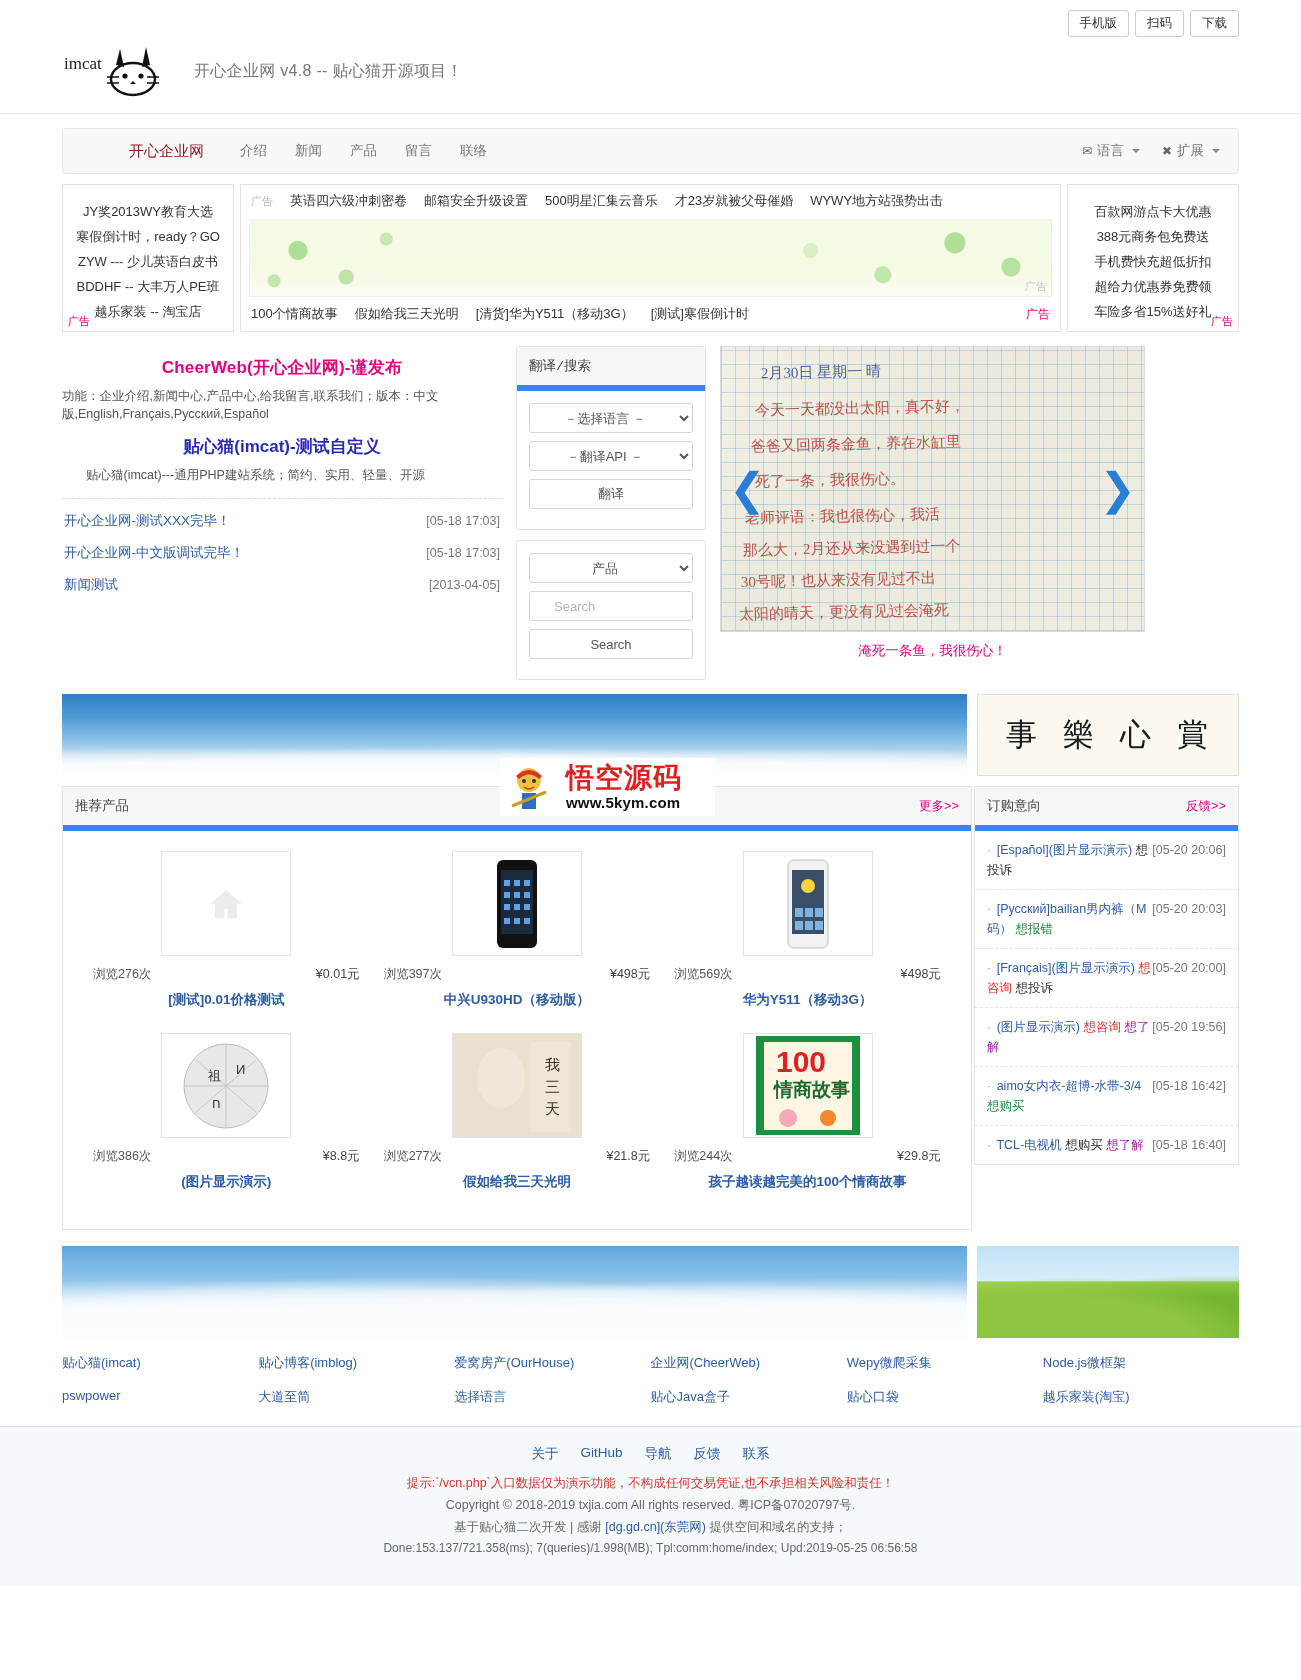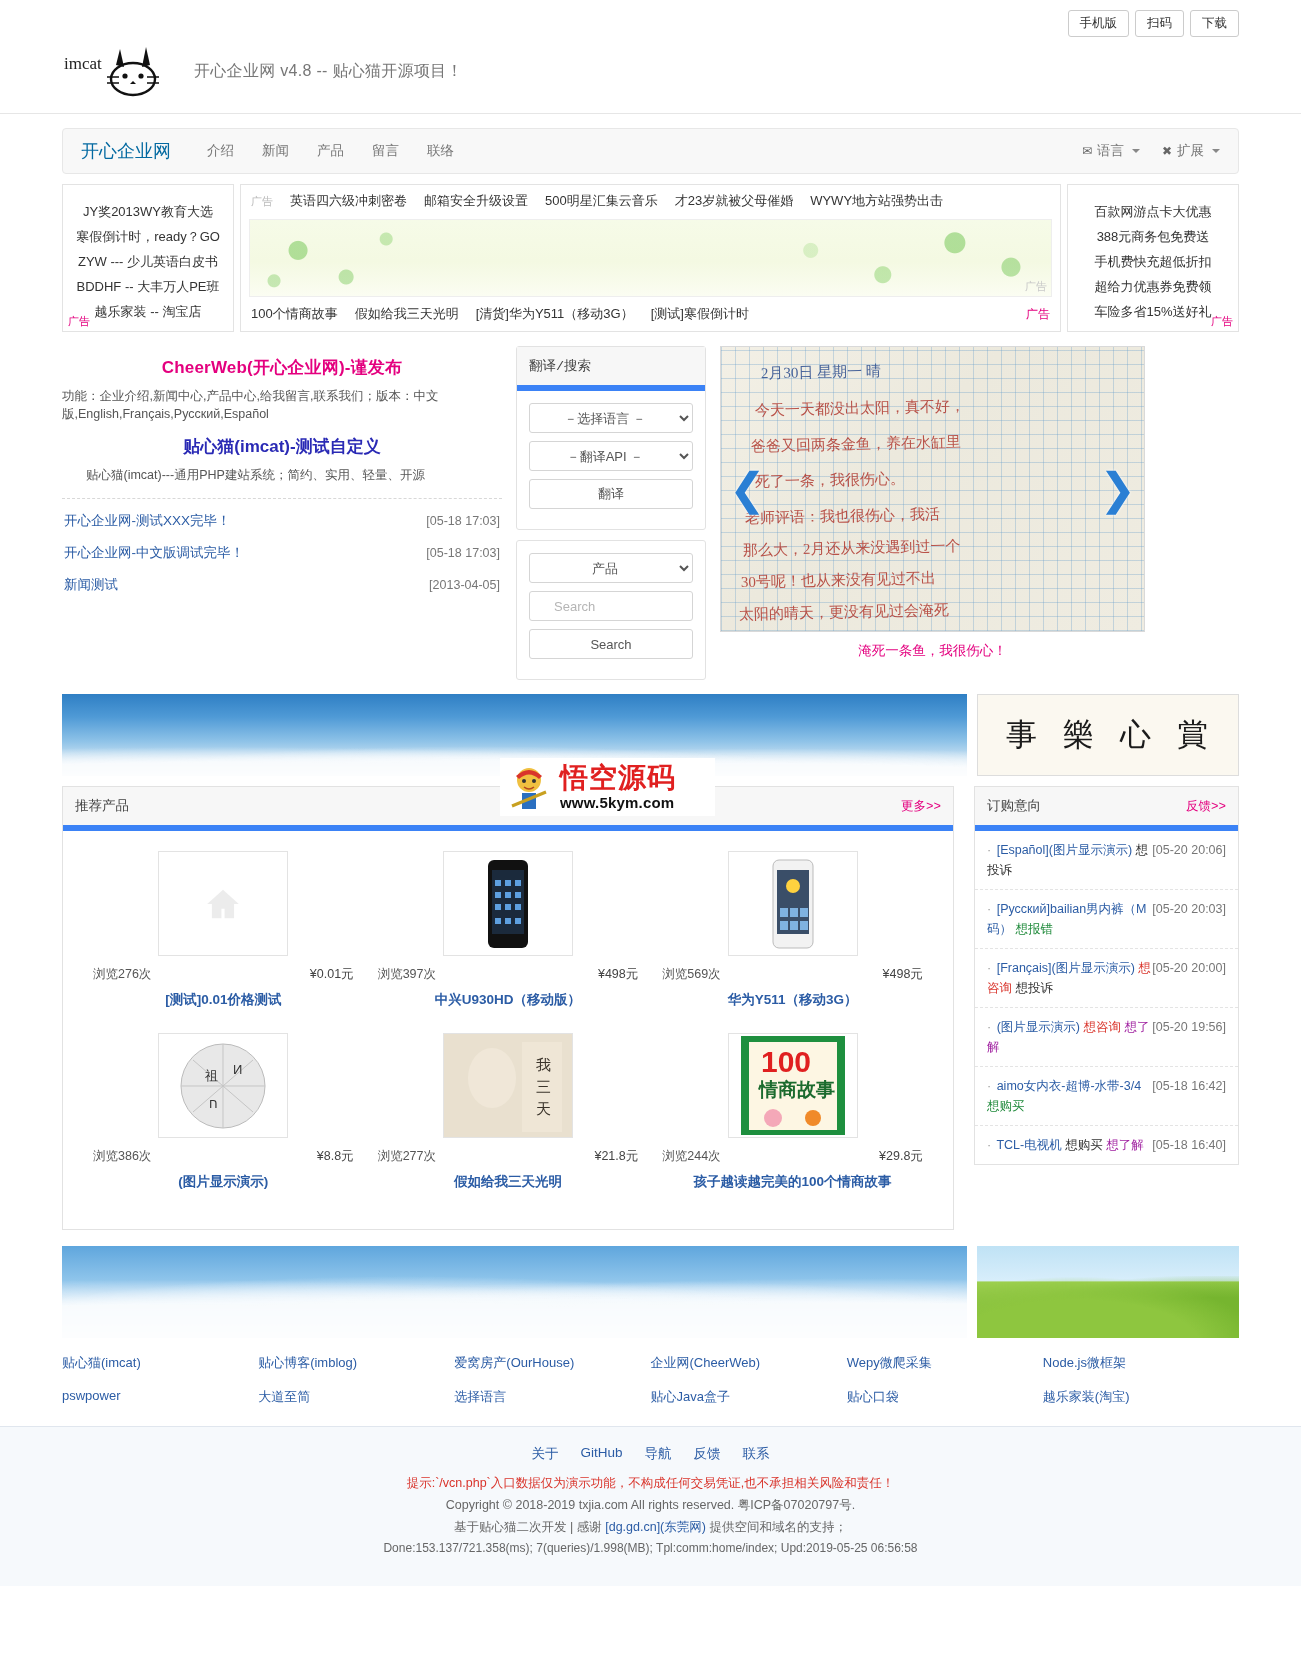--- a/index.html
+++ b/index.html
@@ -27,21 +27,21 @@
   .logo { width:118px; height:56px; position:relative; flex:0 0 auto; }
   .logo svg { display:block; }
   .site-title { font-size:16px; color:#777; letter-spacing:.3px; }
 
   
   .navwrap { padding:14px 62px 0 62px; }
   .nav {
     background:#f8f8f8; border:1px solid #e7e7e7; border-radius:4px;
     height:46px; display:flex; align-items:center; padding:0 18px;
   }
-  .nav-brand { color:#0369a1; font-size:18px; margin-right:22px; }
+  .nav-brand { color:#7f1d1d; font-size:15px; margin-right:22px;margin-left:48px; }
   .nav-item { color:#777; font-size:13.5px; padding:0 14px; cursor:pointer; }
   .nav-right { margin-left:auto; display:flex; align-items:center; gap:22px; }
   .nav-right .nav-item { padding:0; display:flex; align-items:center; gap:5px; }
   .caret { display:inline-block; width:0;height:0;border-left:4px solid transparent;
            border-right:4px solid transparent;border-top:4px solid #888; margin-left:3px;}
   .glyph { font-size:12px; color:#666; }
 
   
   .adstrip { padding:10px 62px 0 62px; display:flex; gap:6px; }
   .ad-col {
@@ -130,21 +130,21 @@
     background:radial-gradient(ellipse at 18% 100%, #fff 0 36%, transparent 60%),
                radial-gradient(ellipse at 46% 110%, #fff 0 40%, transparent 62%),
                radial-gradient(ellipse at 78% 100%, #fff 0 34%, transparent 58%); opacity:.85;}
   .calligraphy {
     width:262px; height:82px; border:1px solid #ddd; background:#fbf8f0;
     display:flex; align-items:center; justify-content:center; gap:24px;
     font-family:"Liberation Serif",serif; font-size:31px; color:#1b1b1b; letter-spacing:2px;
   }
 
   
-  .lower { padding:0 62px 0 62px; display:flex; gap:20px; margin-top:10px; align-items:flex-start; }
+  .lower { padding:0 62px 0 62px; display:flex; gap:2px; margin-top:10px; align-items:flex-start; }
   .products { flex:1; border:1px solid #e2e2e2; background:#fff; }
   .prod-grid { display:flex; flex-wrap:wrap; padding:14px 18px 20px; }
   .prod { width:33.33%; padding:6px 8px 18px; text-align:center; }
   .prod .thumb {
     width:130px; height:105px; margin:0 auto 10px; border:1px solid #e3e3e3; background:#fff;
     display:flex; align-items:center; justify-content:center; overflow:hidden;
   }
   .prod .meta { display:flex; justify-content:space-between; font-size:12.5px; color:#555;
                 padding:0 4px; }
   .prod .meta .price { color:#444; }
@@ -189,21 +189,21 @@
             text-align:center; }
   .footer-nav { display:flex; justify-content:center; gap:22px; margin-bottom:12px; }
   .footer-nav a { font-size:13.5px; color:#2b5ca5; }
   .footer p { margin:5px 14px; font-size:12.5px; color:#666; }
   .footer .warn { color:#d9342b; }
   .footer .mono { font-size:12px; color:#666; }
   .footer .lk { color:#2b5ca5; }
 
   
   .watermark { position:absolute; left:500px; top:758px; width:215px; height:58px;
-               background:#fff; display:flex; align-items:center; gap:8px; padding:2px 6px;
+               background:#fff; display:flex; align-items:center; gap:14px; padding:2px 6px;
                z-index:30; }
   .wm-logo { width:46px; height:50px; position:relative; flex:0 0 auto; }
   .wm-text { display:flex; flex-direction:column; line-height:1; }
   .wm-cn { font-family:"Liberation Serif",serif; font-weight:bold; font-size:28px; color:#e02020;
            letter-spacing:1px; }
   .wm-url { font-weight:bold; font-size:15px; color:#111; margin-top:3px; letter-spacing:.2px;}
 
   .home-icon { width:38px; height:38px; opacity:.18; }
 </style>
 </head>

